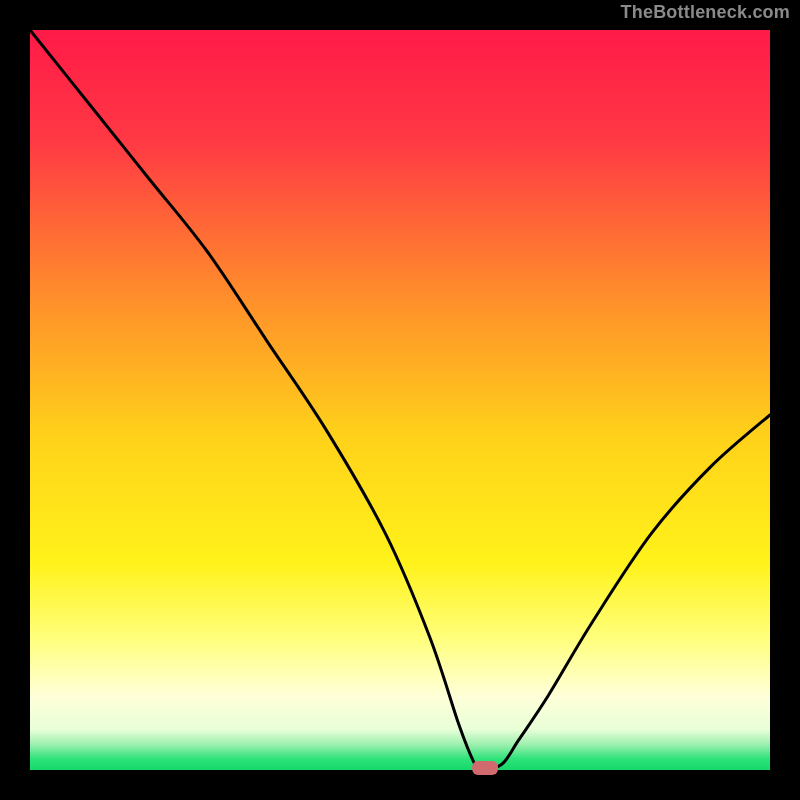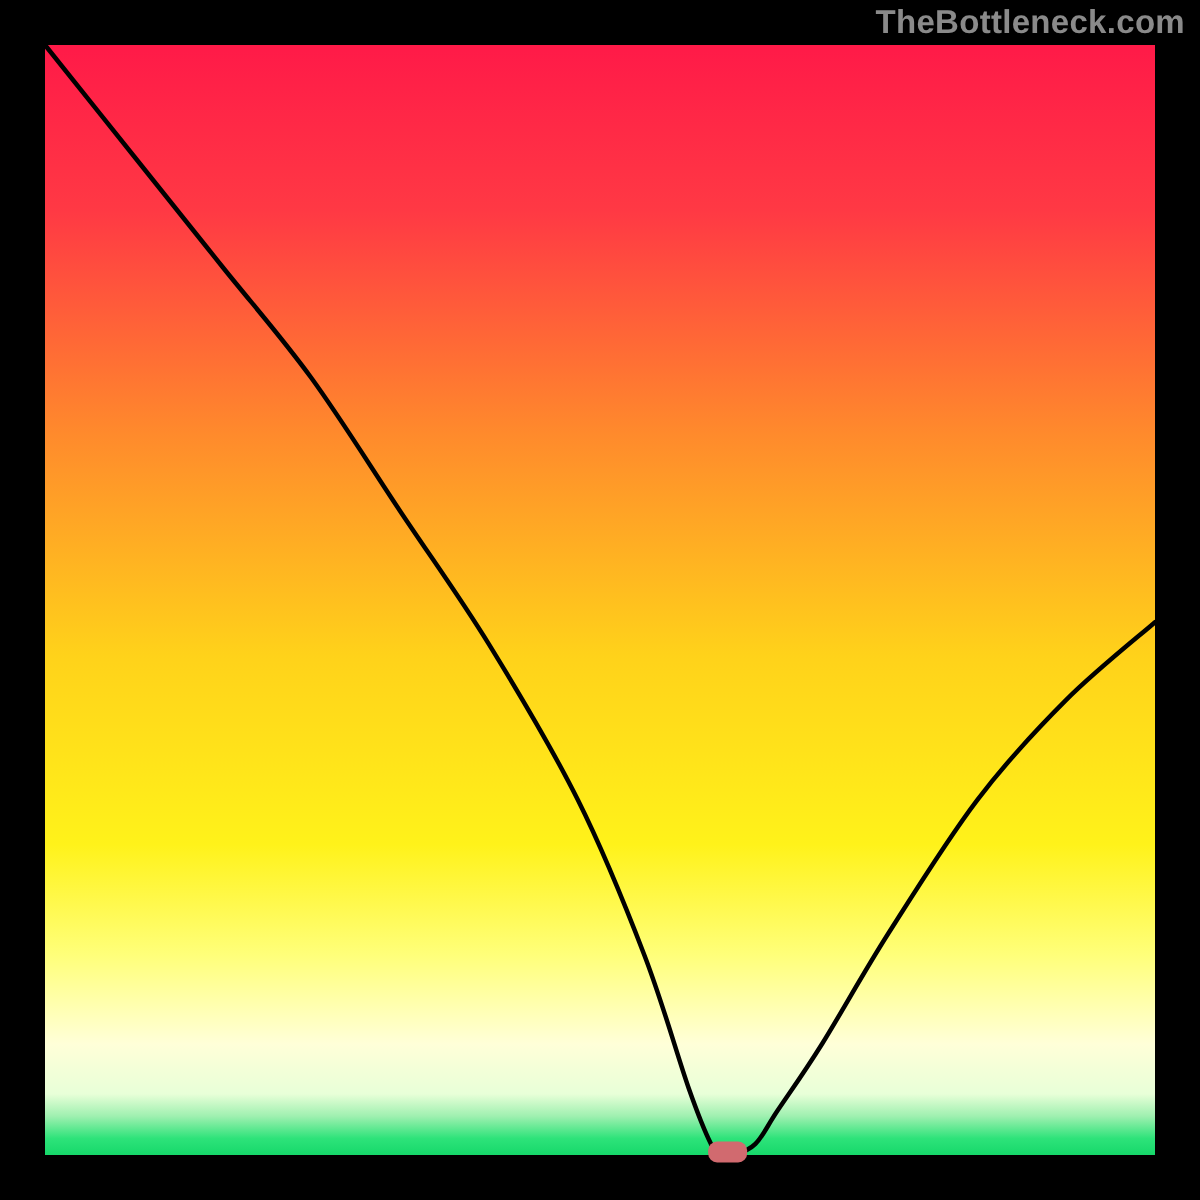--- a/index.html
+++ b/index.html
@@ -14,21 +14,21 @@
     position: relative;
     width: 800px;
     height: 800px;
     background: #000;
   }
   .watermark {
     position: absolute;
     top: 2px;
     right: 10px;
     color: #8a8a8a;
-    font-size: 22px;
+    font-size: 18px;
     font-weight: 600;
     letter-spacing: 0.2px;
     z-index: 10;
   }
   svg {
     position: absolute;
     left: 0;
     top: 0;
   }
 </style>

